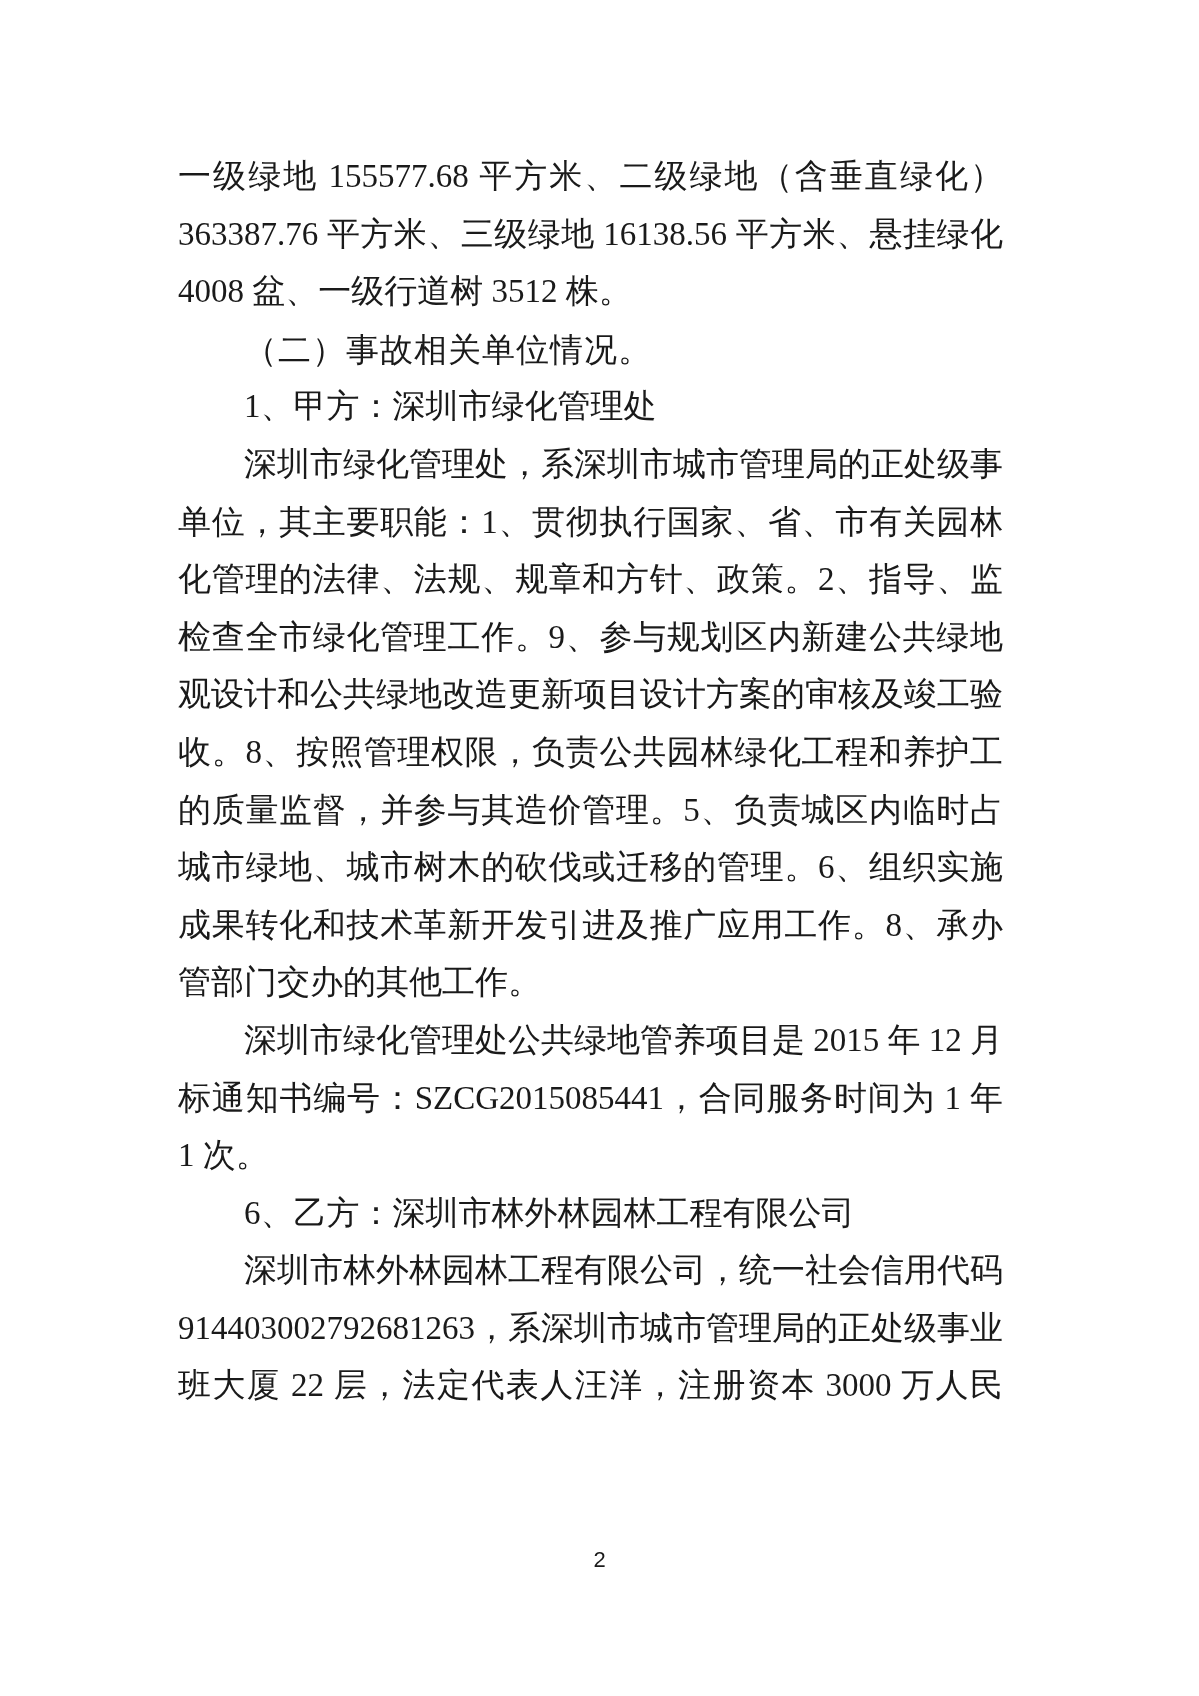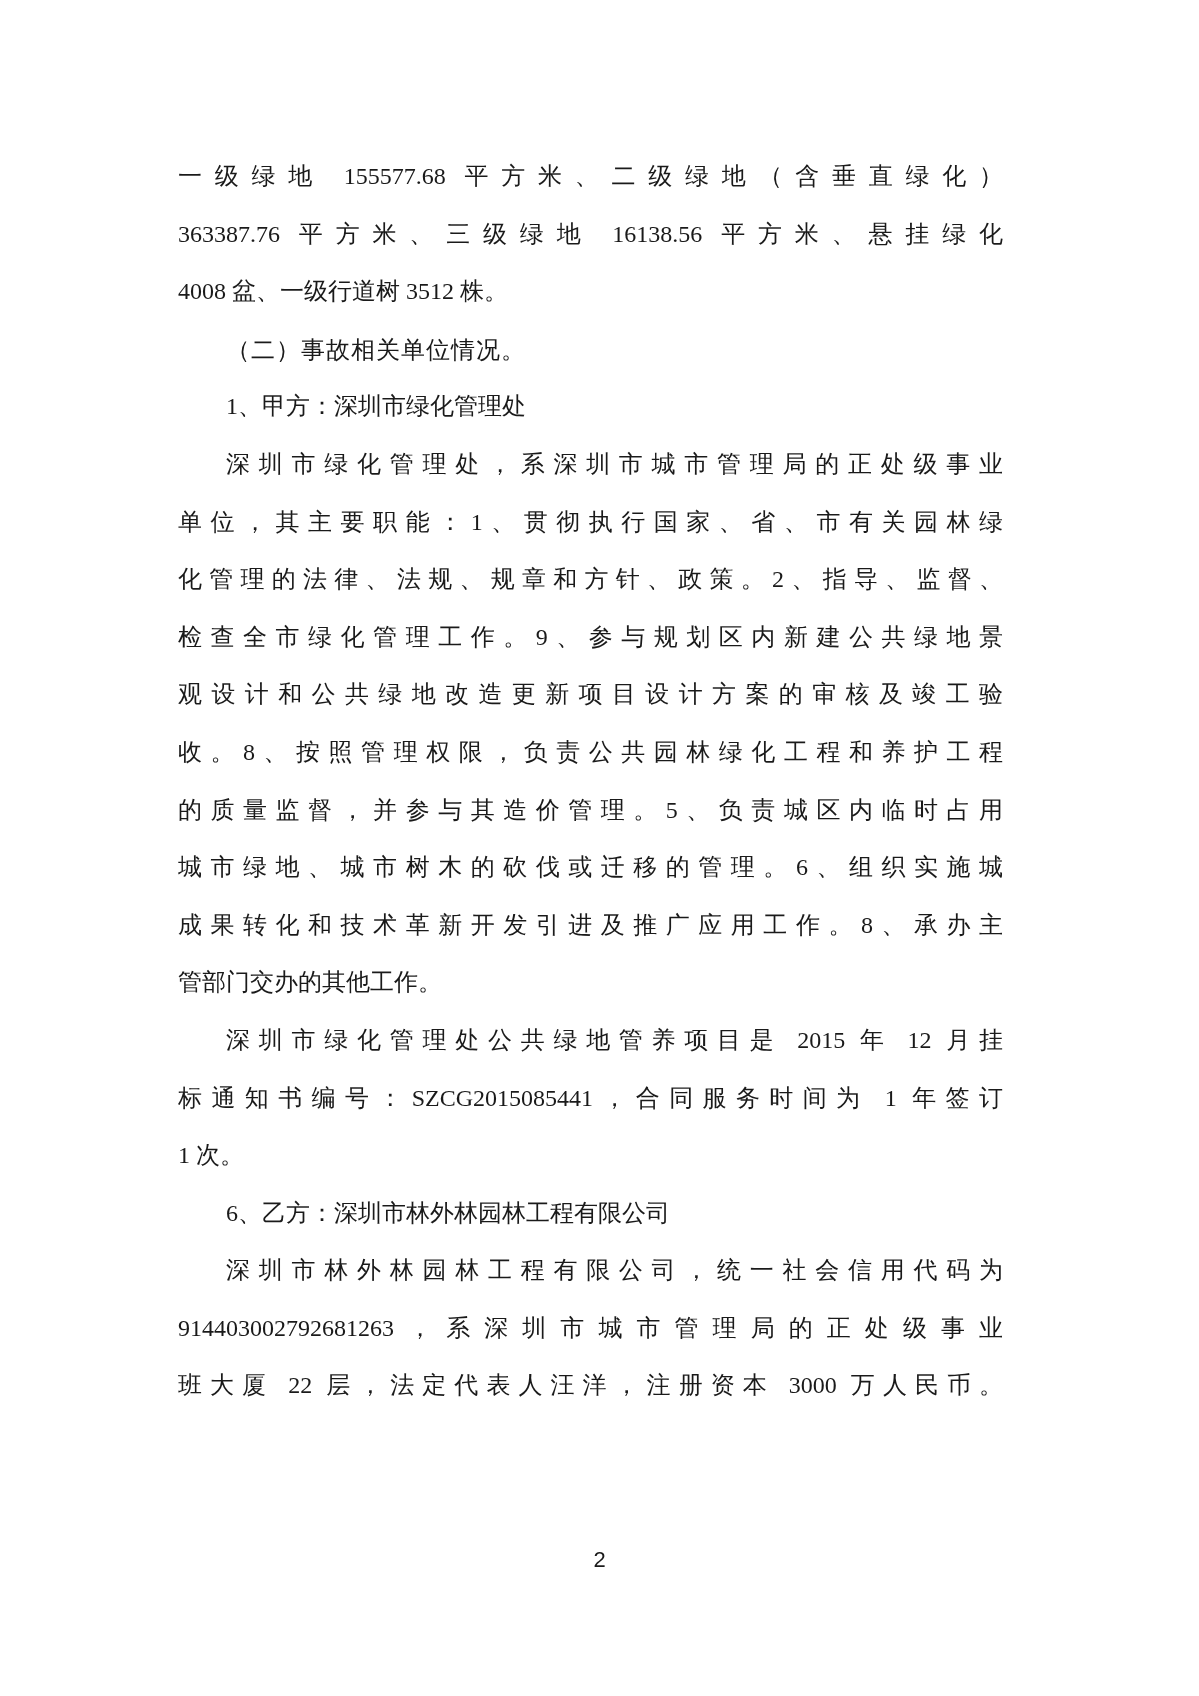--- a/index.html
+++ b/index.html
@@ -16,21 +16,21 @@
     font-family: "Liberation Serif", "DejaVu Serif", serif;
     overflow: hidden;
   }
   .doc-body {
     position: absolute;
     left: 178px;
     top: 148px;
     width: 825px;
   }
   .line {
-    font-size: 24px;
+    font-size: 33px;
     line-height: 57.6px;
     height: 57.6px;
     white-space: nowrap;
     text-align: left;
     overflow: visible;
   }
   .line.justify {
     white-space: normal;
     text-align: justify;
     text-align-last: justify;

